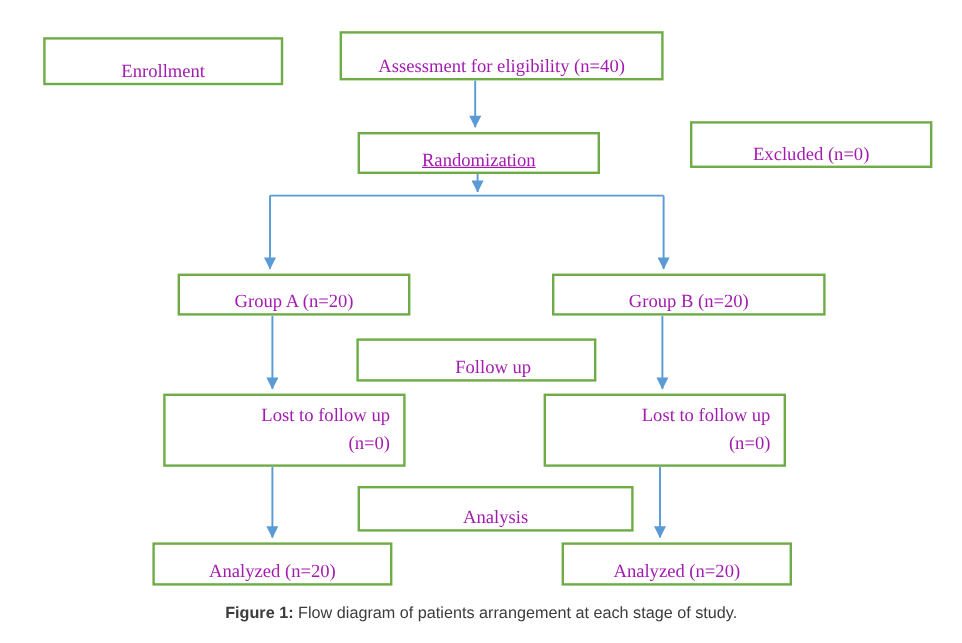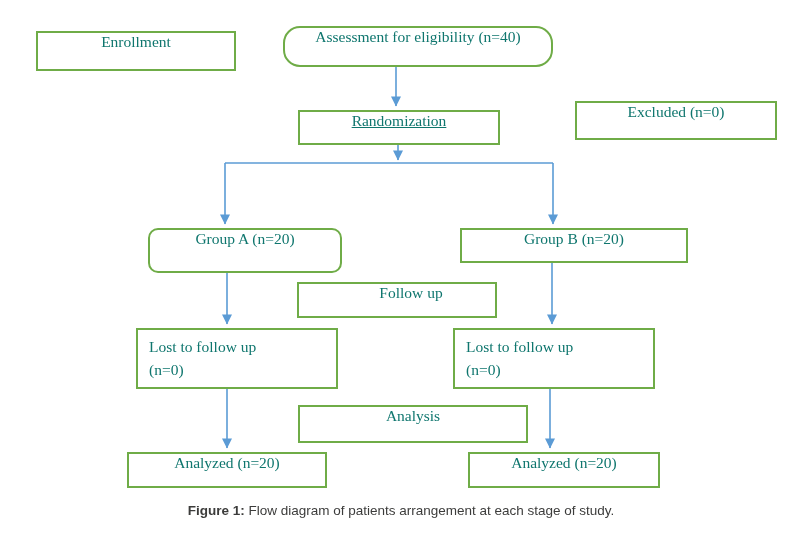--- a/index.html
+++ b/index.html
@@ -24,40 +24,40 @@
     height: 536px;
     z-index: 0;
     pointer-events: none;
   }
   
   .node {
     position: absolute;
     box-sizing: border-box;
     border: 2px solid #6FAC47;
     background: #ffffff;
-    color: #0f766e;
+    color: #a21caf;
     font-size: 15.5px;
     display: flex;
-    align-items: flex-start;
+    align-items: flex-end;
     justify-content: center;
     text-align: center;
     z-index: 1;
     line-height: 1.15;
   }
   .node.two-line {
     flex-direction: column;
     justify-content: space-evenly;
     padding: 4px 11px;
   }
   #box-enrollment    { left: 36px;  top: 31px;  width: 200px; height: 40px; }
-  #box-assessment    { left: 283px; top: 26px;  width: 270px; height: 41px; border-radius: 17px; }
+  #box-assessment    { left: 283px; top: 26px;  width: 270px; height: 41px; }
   #box-randomization { left: 298px; top: 110px; width: 202px; height: 35px; text-decoration: underline; }
   #box-excluded      { left: 575px; top: 101px; width: 202px; height: 39px; }
   #box-allocation    { left: 292px; top: 183px; width: 203px; height: 36px; }
-  #box-group-a       { left: 148px; top: 228px; width: 194px; height: 45px; border-radius: 10px; }
+  #box-group-a       { left: 148px; top: 228px; width: 194px; height: 35px; }
   #box-group-b       { left: 460px; top: 228px; width: 228px; height: 35px; }
   #box-follow-up     { left: 297px; top: 282px; width: 200px; height: 36px; padding-left: 28px; }
   #box-lost-left     { left: 136px; top: 328px; width: 202px; height: 61px; }
   #box-lost-right    { left: 453px; top: 328px; width: 202px; height: 61px; }
   #box-analysis      { left: 298px; top: 405px; width: 230px; height: 38px; }
   #box-analyzed-left { left: 127px; top: 452px; width: 200px; height: 36px; }
   #box-analyzed-right{ left: 468px; top: 452px; width: 192px; height: 36px; }
 
   #figure-caption {
     position: absolute;

